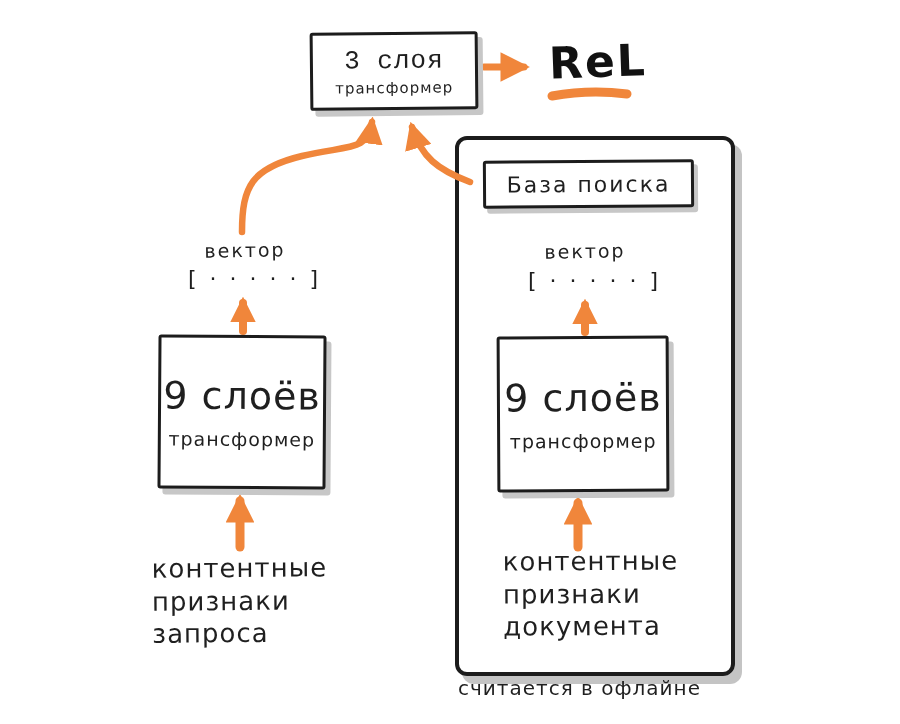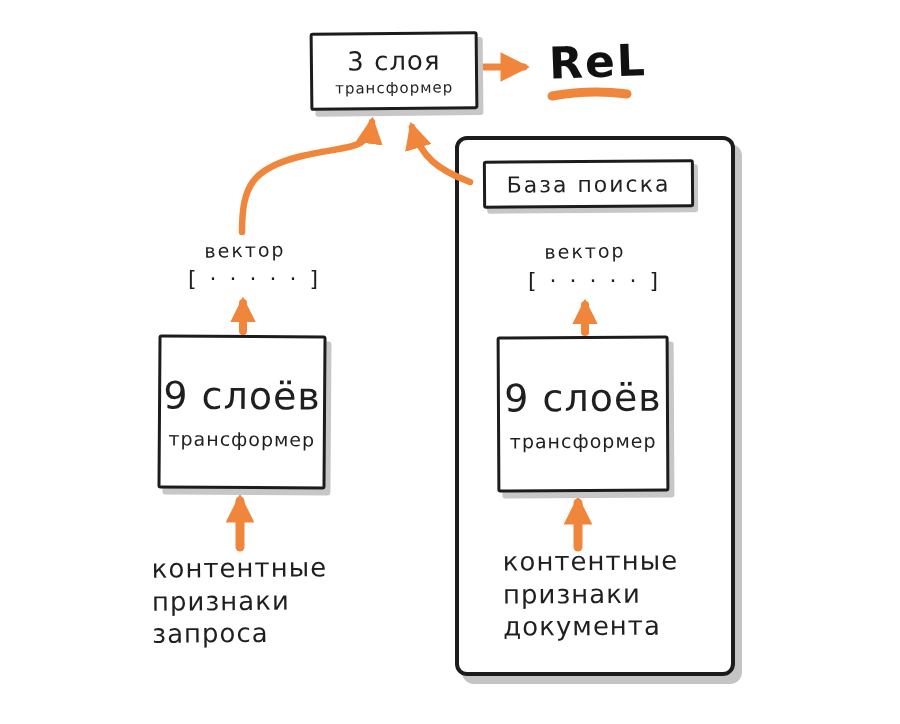--- a/index.html
+++ b/index.html
@@ -6,21 +6,21 @@
   #canvas{
     position:relative;width:900px;height:724px;background:#ffffff;overflow:hidden;
     font-family:"DejaVu Sans", sans-serif;color:#1f1f1f;
   }
   
   .sketch-box{
     position:absolute;background:#ffffff;border:3px solid #1c1c1c;border-radius:3px;
     box-shadow:5px 6px 0 #c7c7c7;display:flex;flex-direction:column;align-items:center;justify-content:center;
   }
   .top-box{left:310px;top:32px;width:162px;height:72px;transform:rotate(-0.6deg);}
-  .top-box .l1{font-size:26px;letter-spacing:1px;}
+  .top-box .l1{font-size:26px;letter-spacing:1px;font-family:Liberation Mono, monospace;}
   .top-box .l2{font-size:15px;letter-spacing:1px;margin-top:3px;}
   .search-db-box{left:483px;top:160px;width:205px;height:42px;transform:rotate(-0.4deg);box-shadow:4px 5px 0 #c7c7c7;}
   .search-db-box .l1{font-size:22px;letter-spacing:2px;}
   .encoder-box .l1{font-size:38px;letter-spacing:1px;}
   .encoder-box .l2{font-size:19px;letter-spacing:1px;margin-top:10px;}
   .encoder-left{left:158px;top:335px;width:162px;height:148px;transform:rotate(0.4deg);}
   .encoder-right{left:497px;top:336px;width:166px;height:150px;transform:rotate(-0.3deg);}
   
   .offline-container{
     position:absolute;left:455px;top:136px;width:272px;height:532px;
@@ -96,14 +96,15 @@
 
   <div class="sketch-box encoder-box encoder-right">
     <div class="l1">9 слоёв</div>
     <div class="l2">трансформер</div>
   </div>
 
   <div class="input-label" style="left:503px;top:545px;transform:rotate(-0.4deg);">контентные
 признаки
 документа</div>
 
+  <div class="footnote">считается в офлайне</div>
 
 </div>
 
 </body></html>

